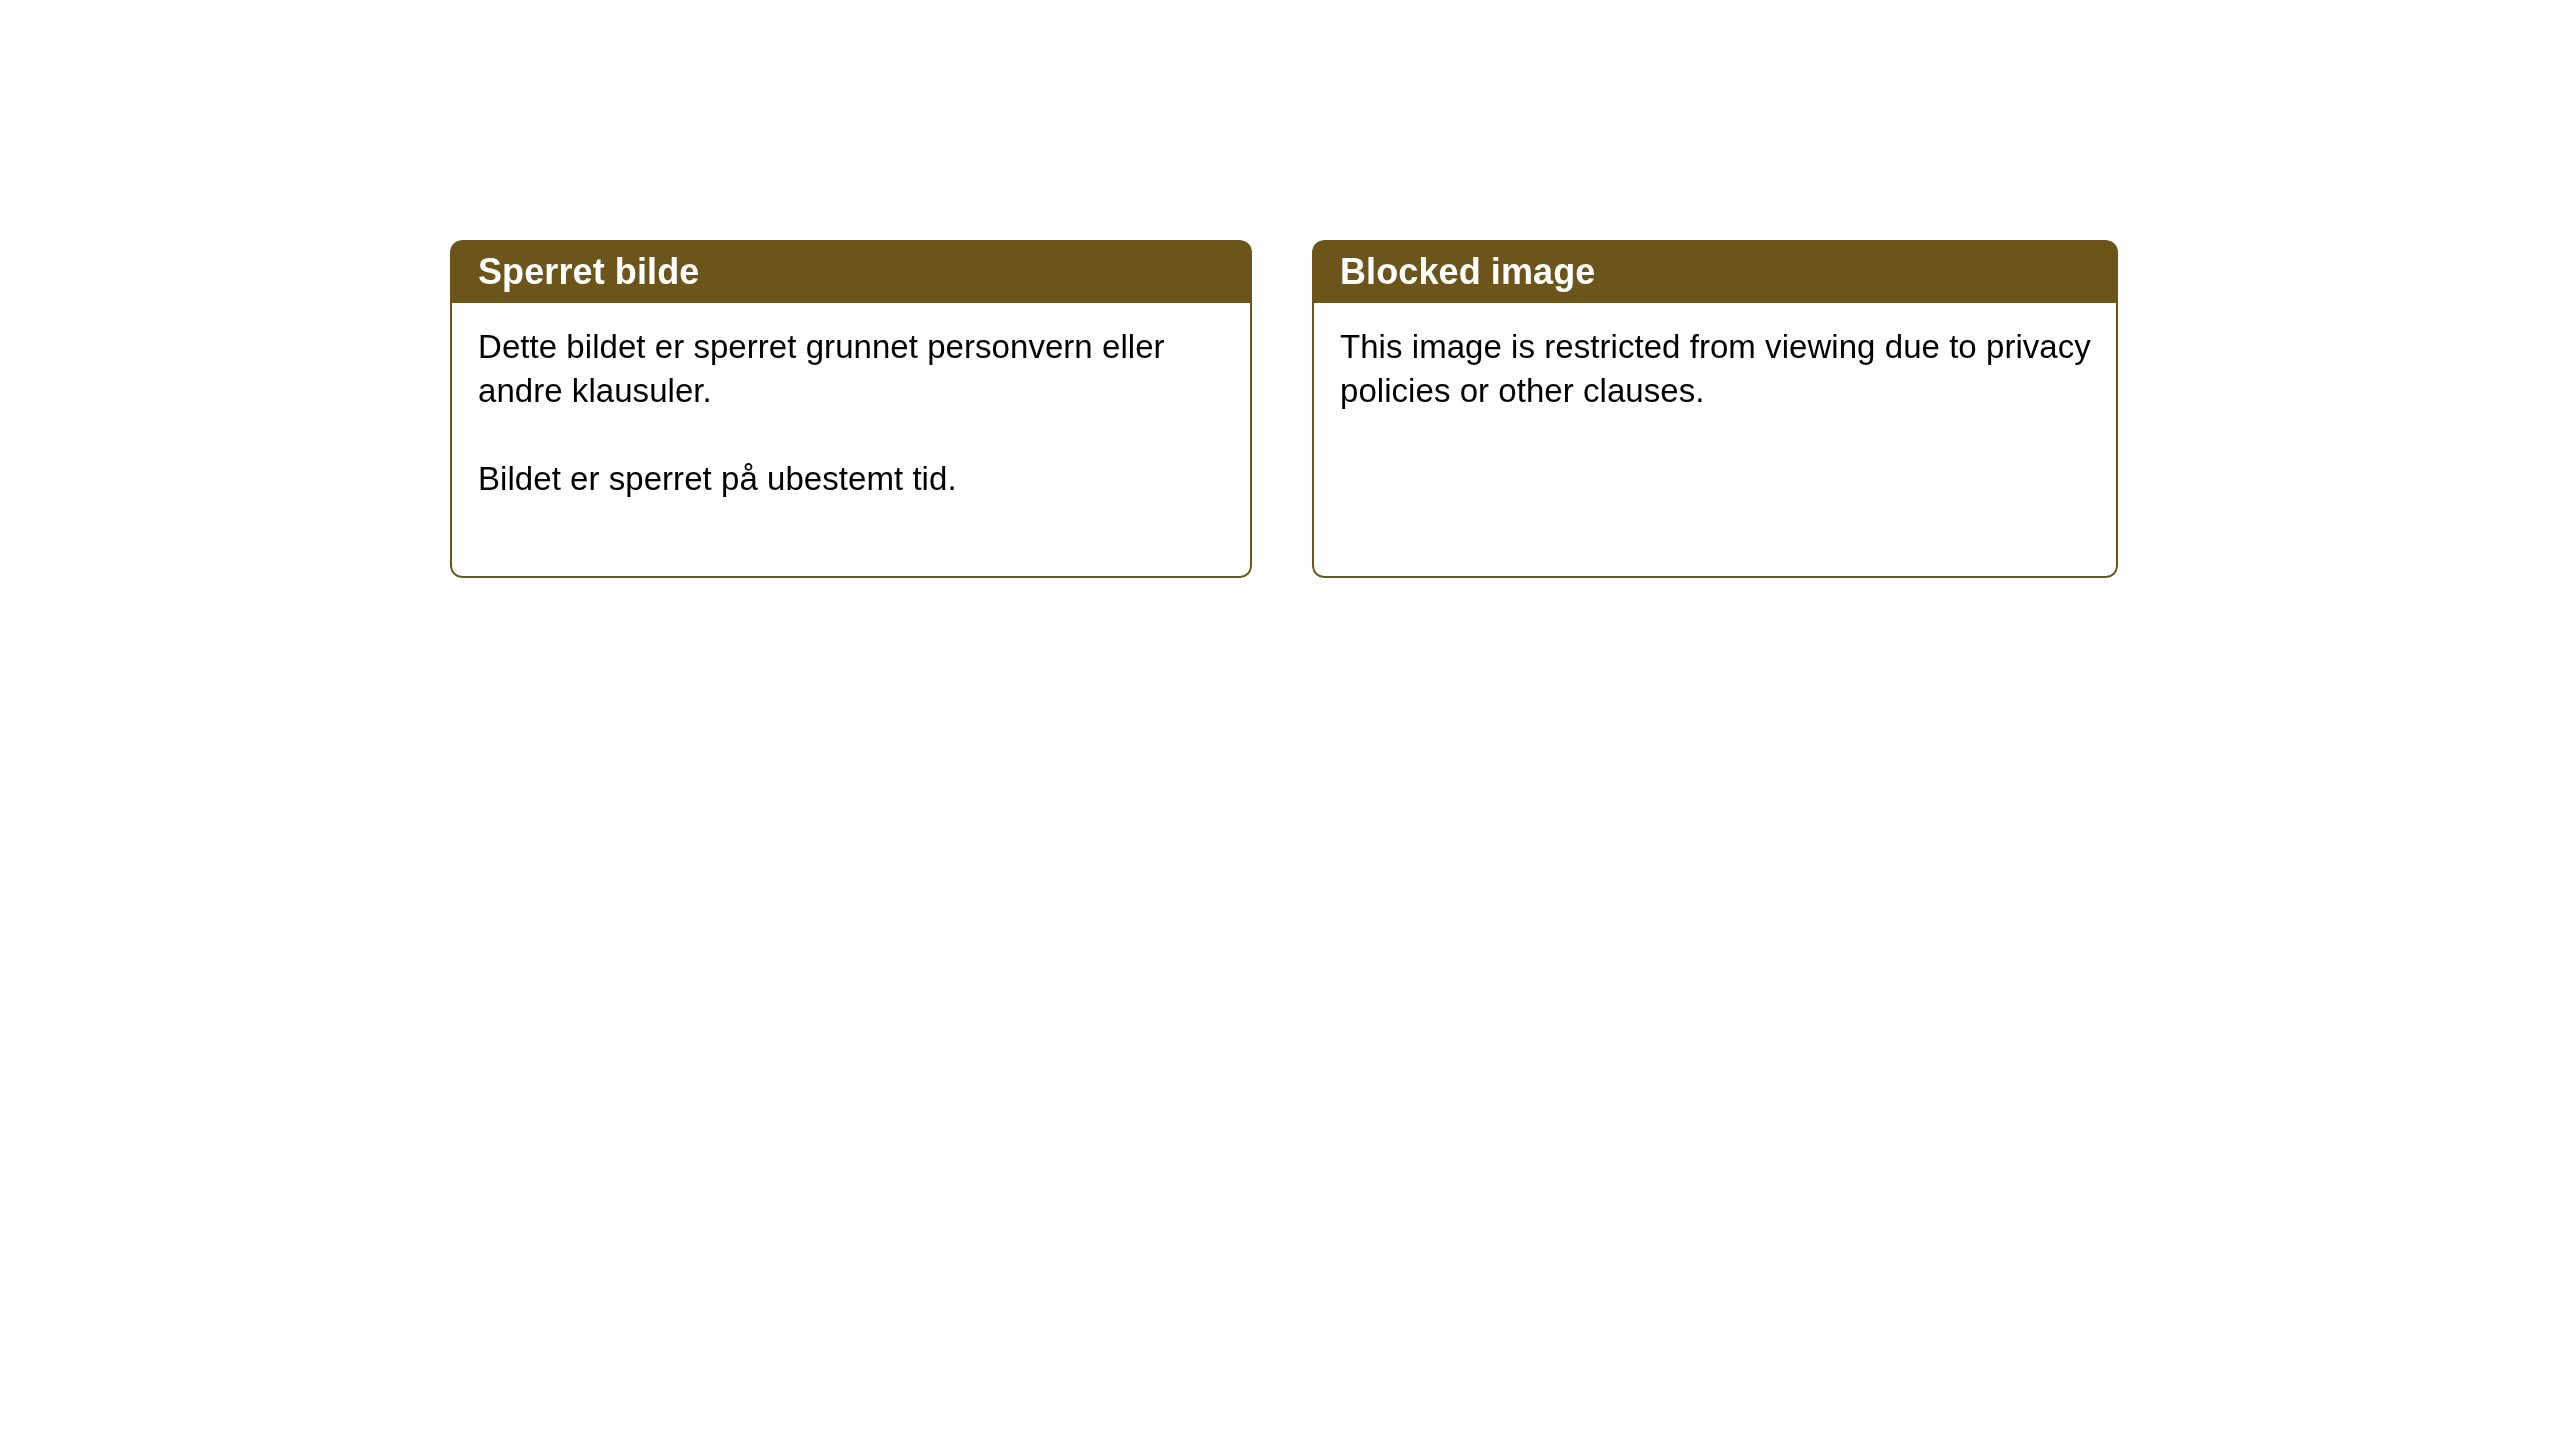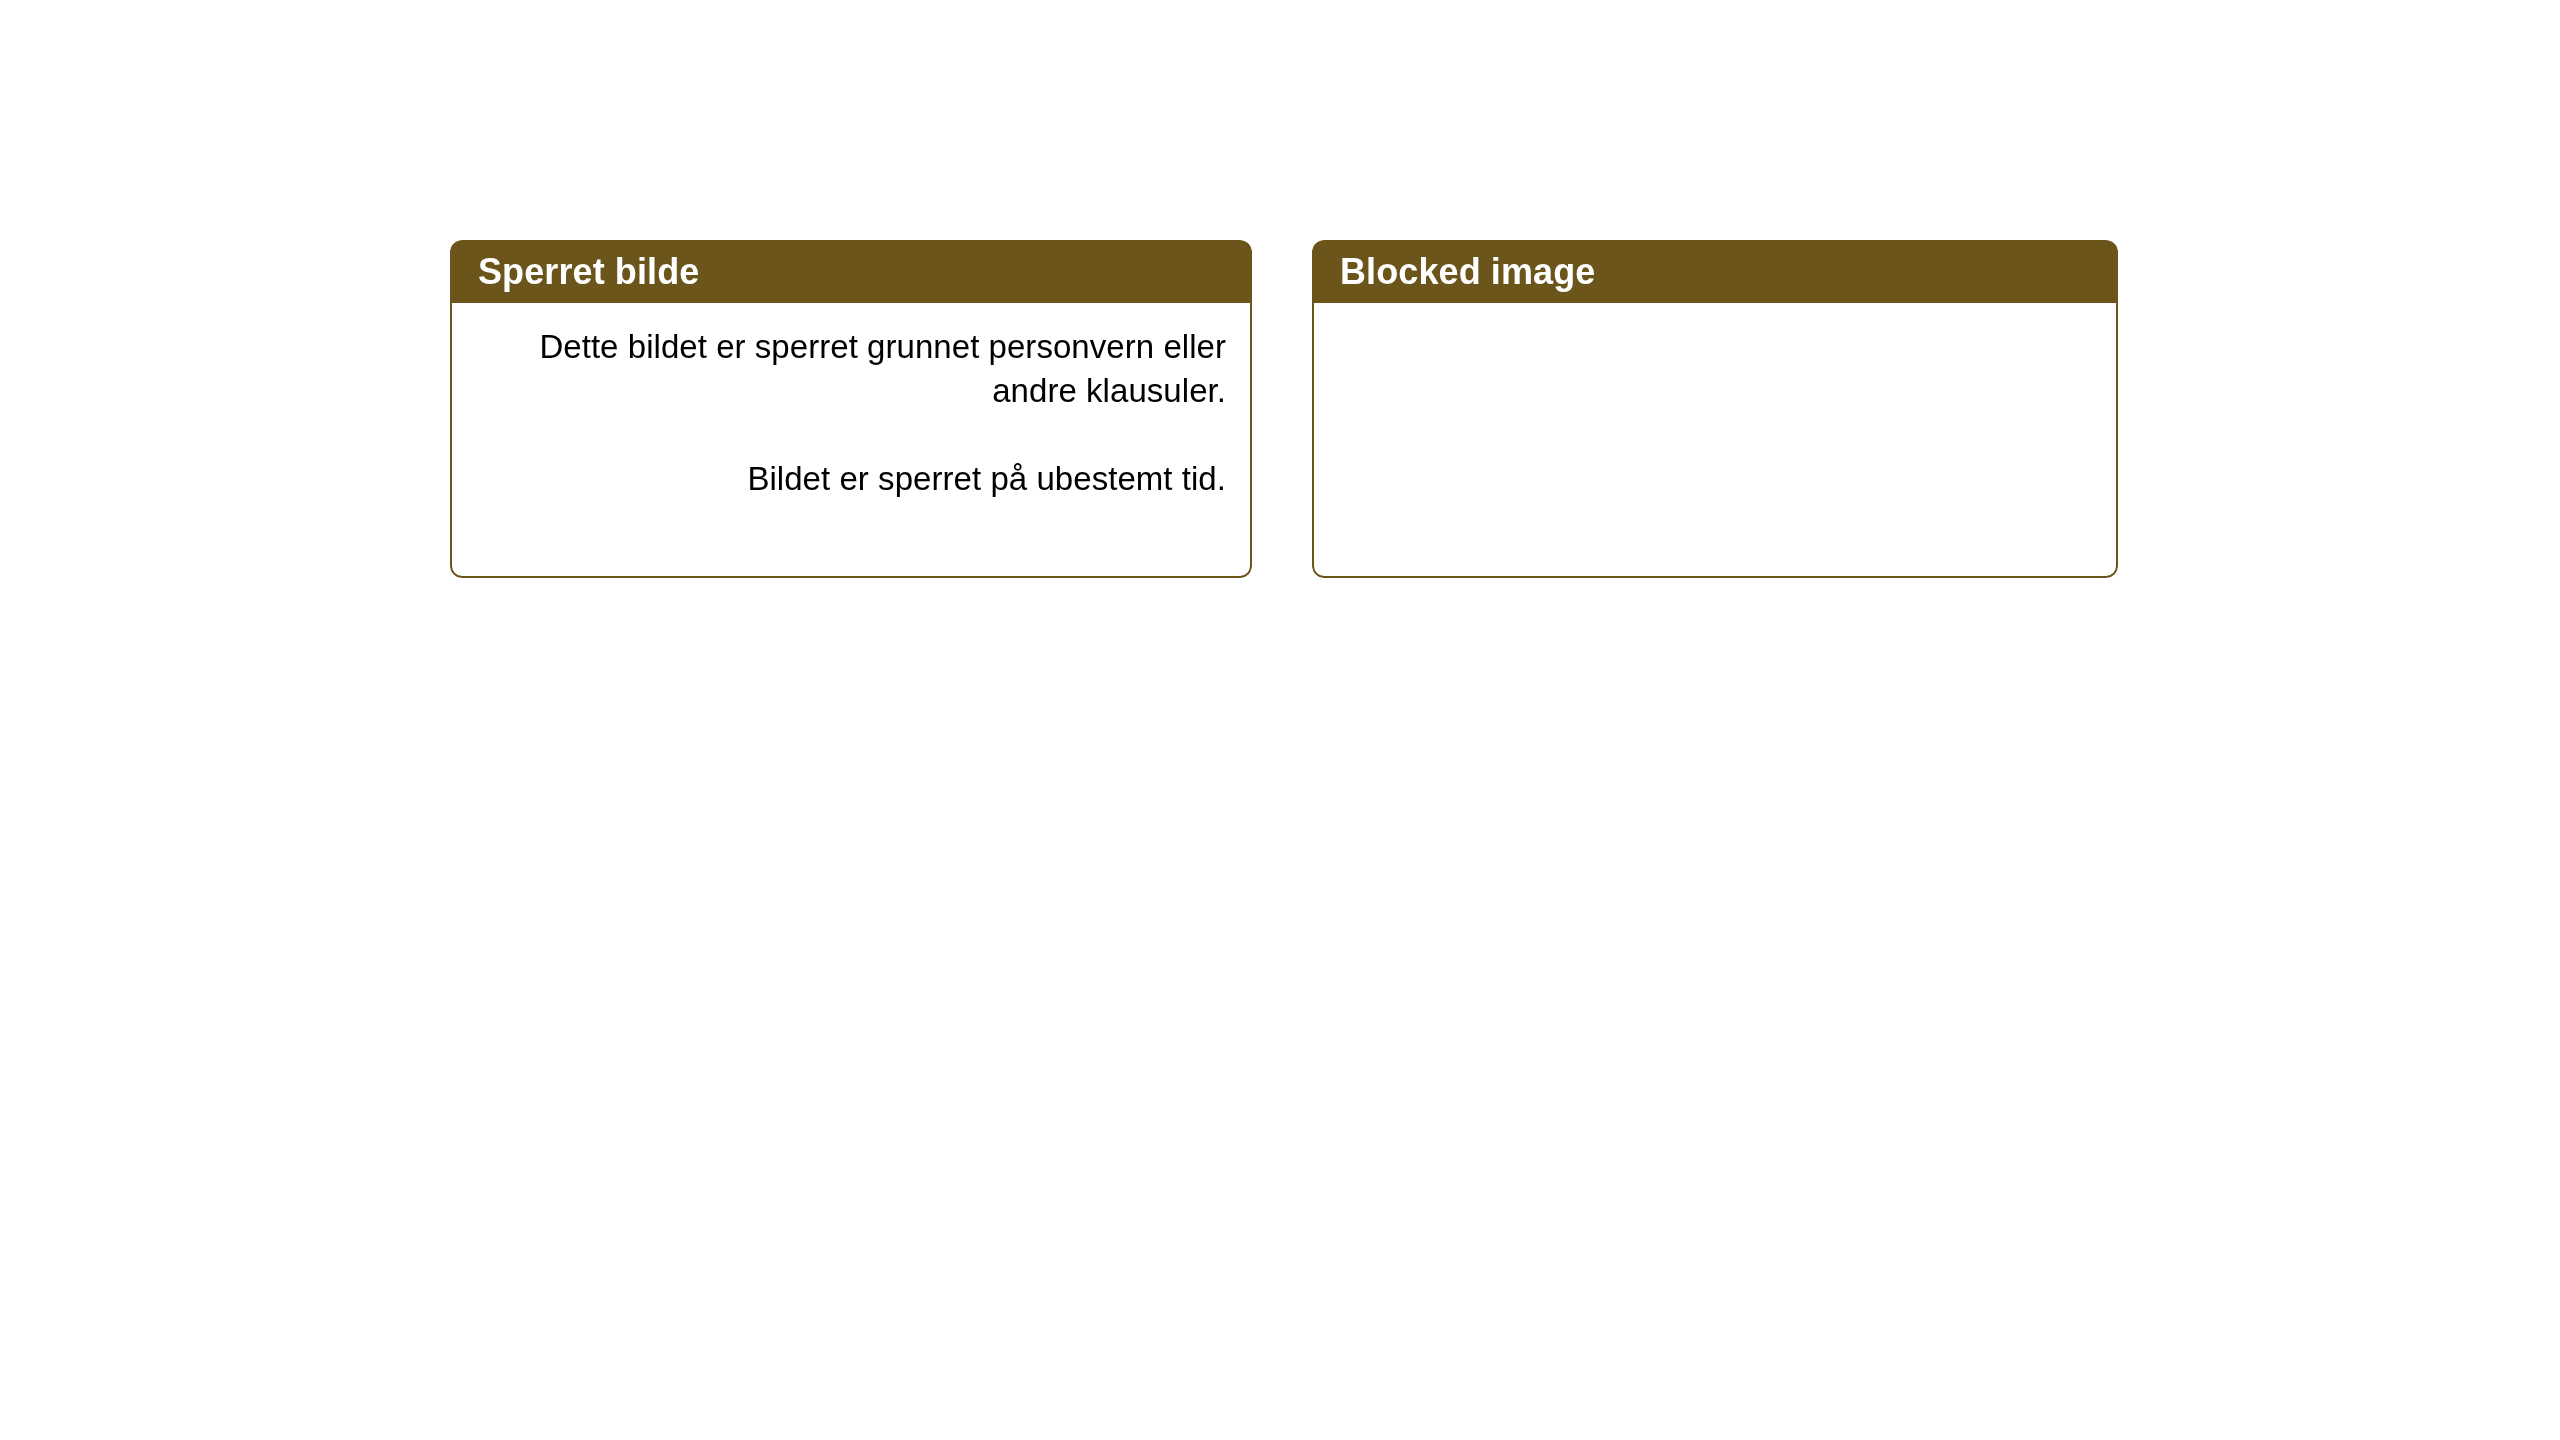--- a/index.html
+++ b/index.html
@@ -78,21 +78,20 @@
     padding: 22px 24px 0 26px;
   }
 
   .card-paragraph {
     color: #000000;
     font-size: 33px;
     line-height: 44px;
     font-weight: 400;
     margin: 0;
     letter-spacing: 0.05px;
-    text-align: right;
   }
 
   .card-paragraph + .card-paragraph {
     margin-top: 44px;
   }
 </style>
 </head>
 <body>
 
 <div class="stage">
@@ -105,16 +104,17 @@
       <p class="card-paragraph">Dette bildet er sperret grunnet personvern eller andre klausuler.</p>
       <p class="card-paragraph">Bildet er sperret på ubestemt tid.</p>
     </div>
   </div>
 
   <div class="notice-card notice-card--en">
     <div class="card-header">
       <span class="card-header-title">Blocked image</span>
     </div>
     <div class="card-body">
+      <p class="card-paragraph">This image is restricted from viewing due to privacy policies or other clauses.</p>
     </div>
   </div>
 
 </div>
 
 </body></html>

